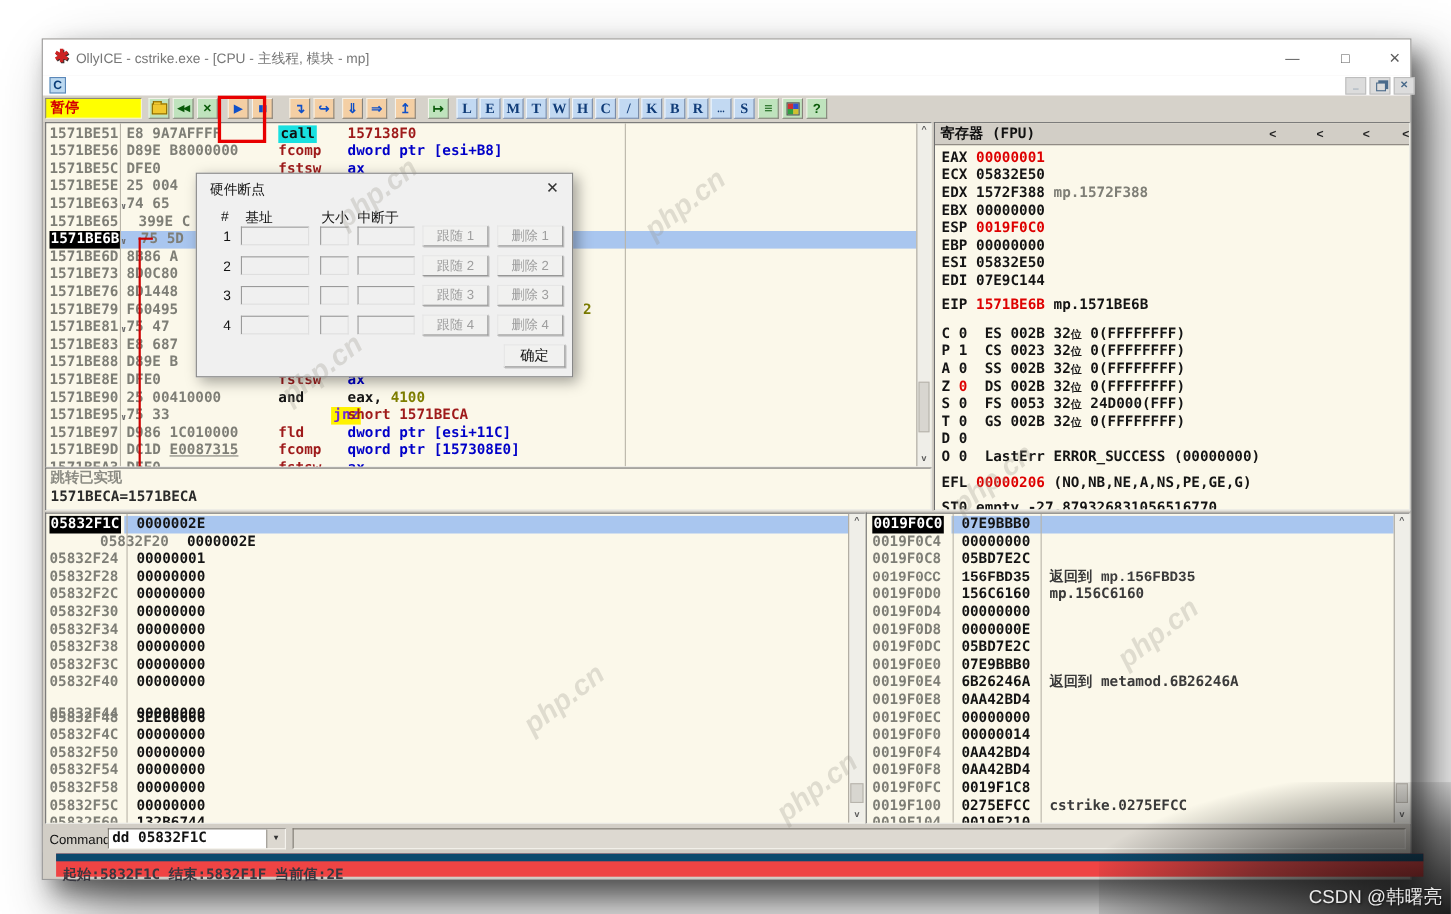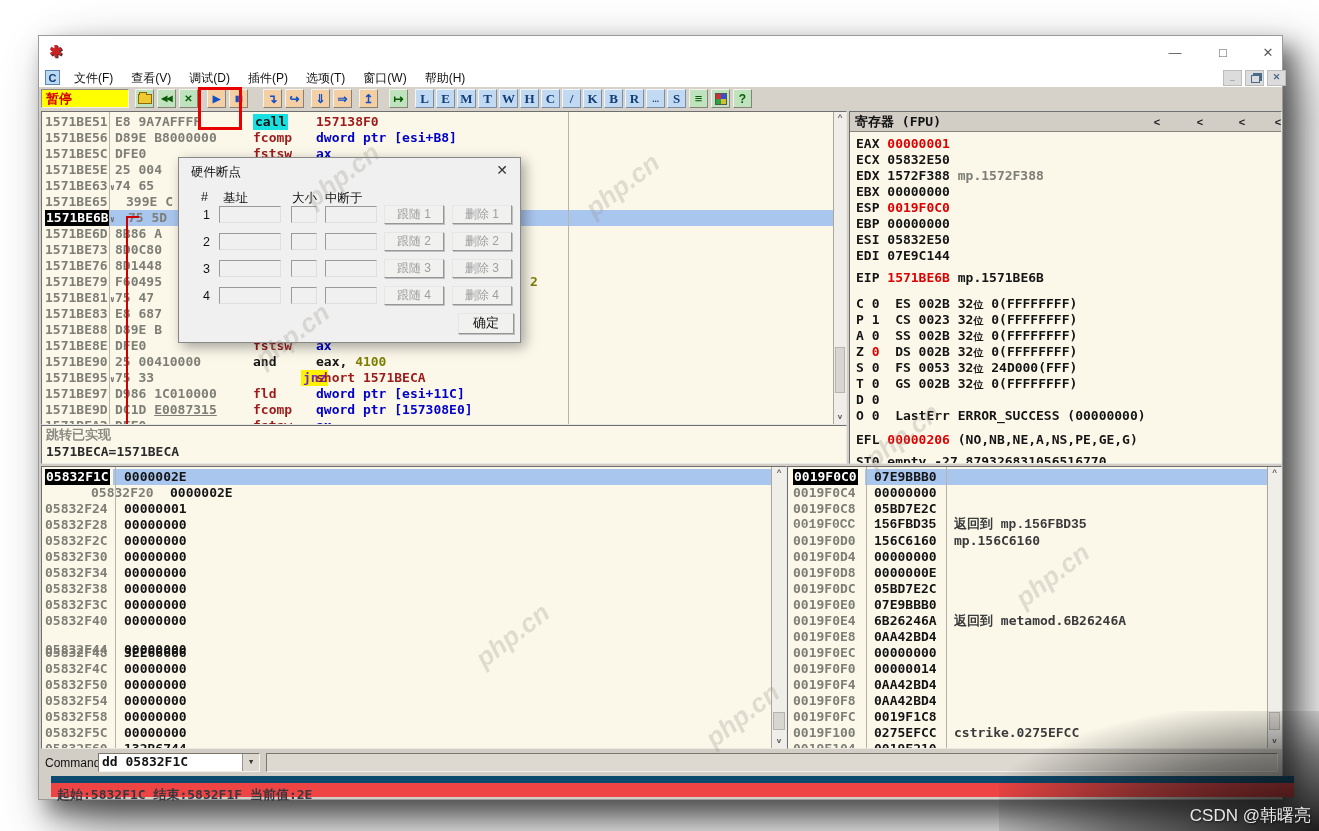--- a/index.html
+++ b/index.html
@@ -115,36 +115,28 @@
            text-shadow:1px 1px 2px rgba(0,0,0,.6);}
 </style>
 </head>
 <body>
 
 <div id="stage">
   <div id="win">
 
     <div class="titlebar">
       <div class="app-icon">✱</div>
+      <div class="title-text">OllyICE - cstrike.exe - [CPU -  主线程, 模块 - mp]</div>
       <div class="wbtn" style="left:1119px;">—</div>
       <div class="wbtn" style="left:1167px;">□</div>
       <div class="wbtn" style="left:1212px;">✕</div>
     </div>
 
     <div class="menubar">
       <div class="child-icon">C</div>
-      <div id="menu-items">
-          <div class="menu-item">文件(F)</div>
-          <div class="menu-item">查看(V)</div>
-          <div class="menu-item">调试(D)</div>
-          <div class="menu-item">插件(P)</div>
-          <div class="menu-item">选项(T)</div>
-          <div class="menu-item">窗口(W)</div>
-          <div class="menu-item">帮助(H)</div>
-        </div>
       <div class="mdibtn" style="left:1184px;">_</div>
       <div class="mdibtn" style="left:1206px;"><span class="mdi-restore-glyph"></span></div>
       <div class="mdibtn" style="left:1228px;">✕</div>
     </div>
 
     <div class="toolbar">
       <div class="pausebox">暂停</div>
       <div class="tbtn tb-green" style="left:96px;">
           <span class="folder-glyph"></span>
         </div>

